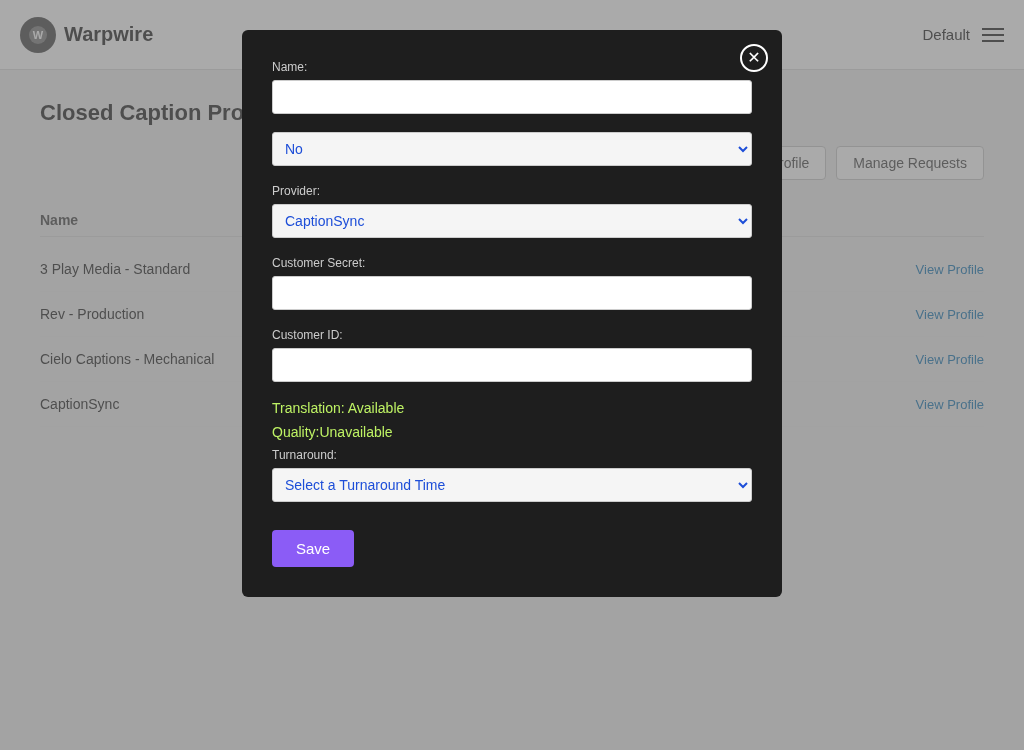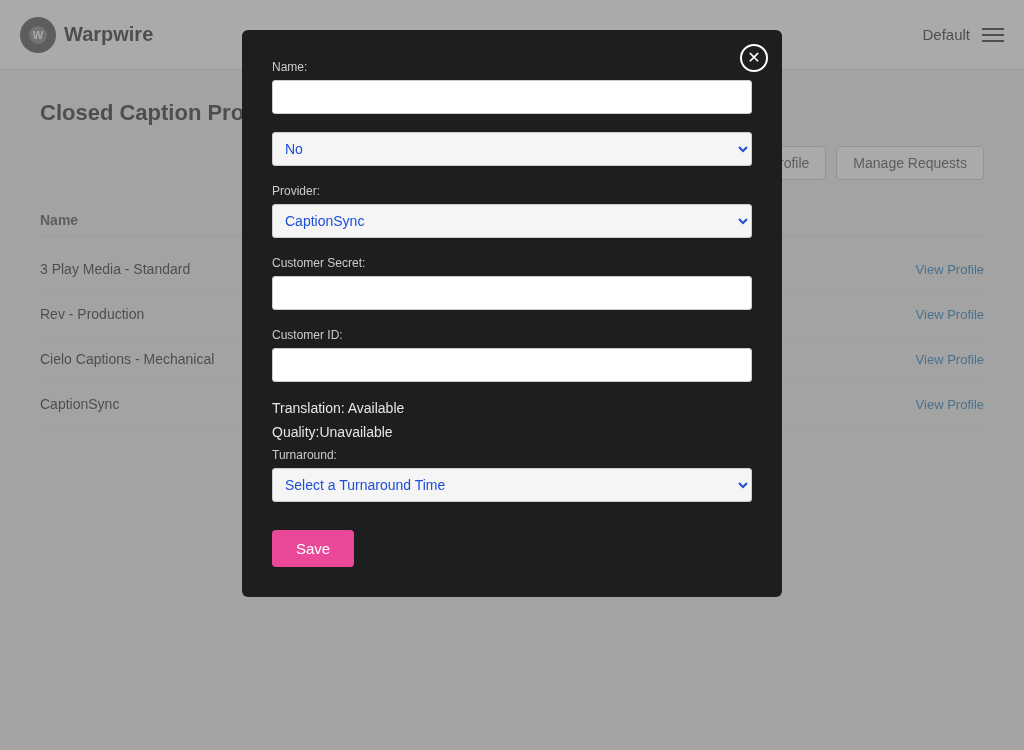--- a/index.html
+++ b/index.html
@@ -224,26 +224,26 @@
       border: 1px solid #ccc;
       border-radius: 3px;
       padding: 0 8px;
       font-size: 14px;
       color: #1d4ed8;
       appearance: auto;
     }
 
     .info-text {
       font-size: 14px;
-      color: #e5e5e5;
+      color: #bef264;
       margin-bottom: 8px;
     }
 
     .save-btn {
-      background: #ec4899;
+      background: #8b5cf6;
       color: #fff;
       border: none;
       border-radius: 4px;
       padding: 10px 24px;
       font-size: 15px;
       cursor: pointer;
       margin-top: 10px;
     }
   </style>
 </head>

